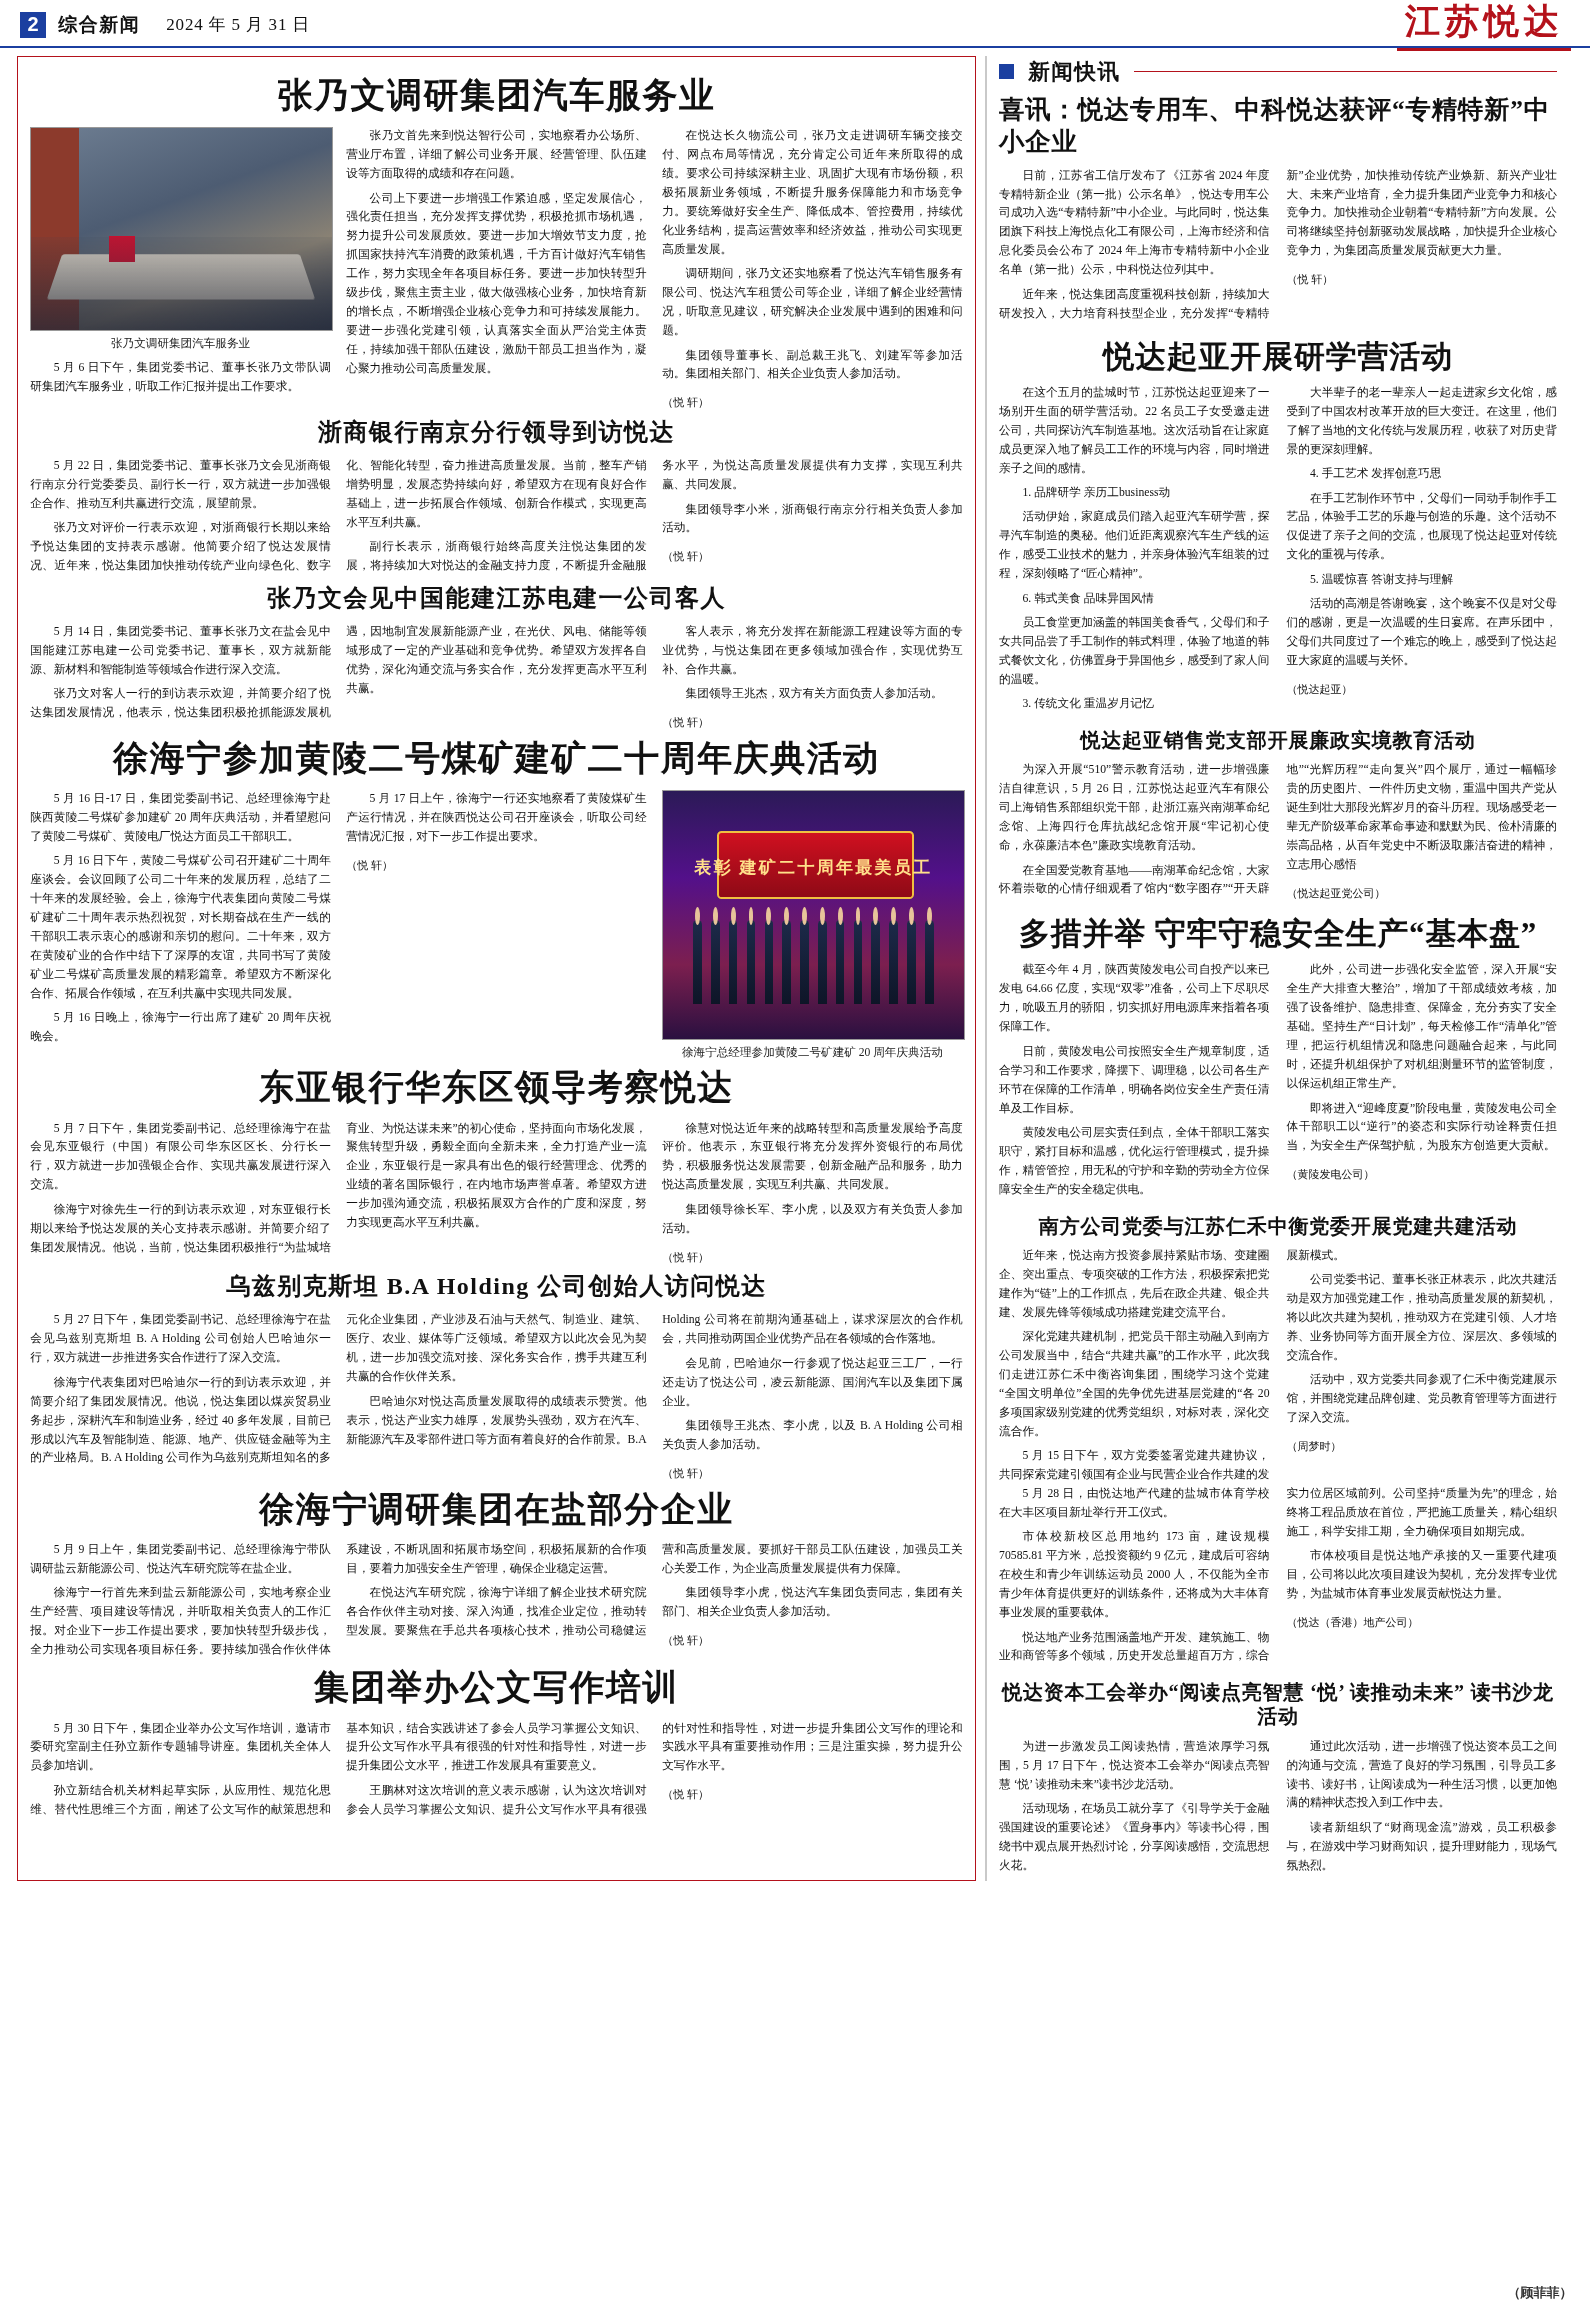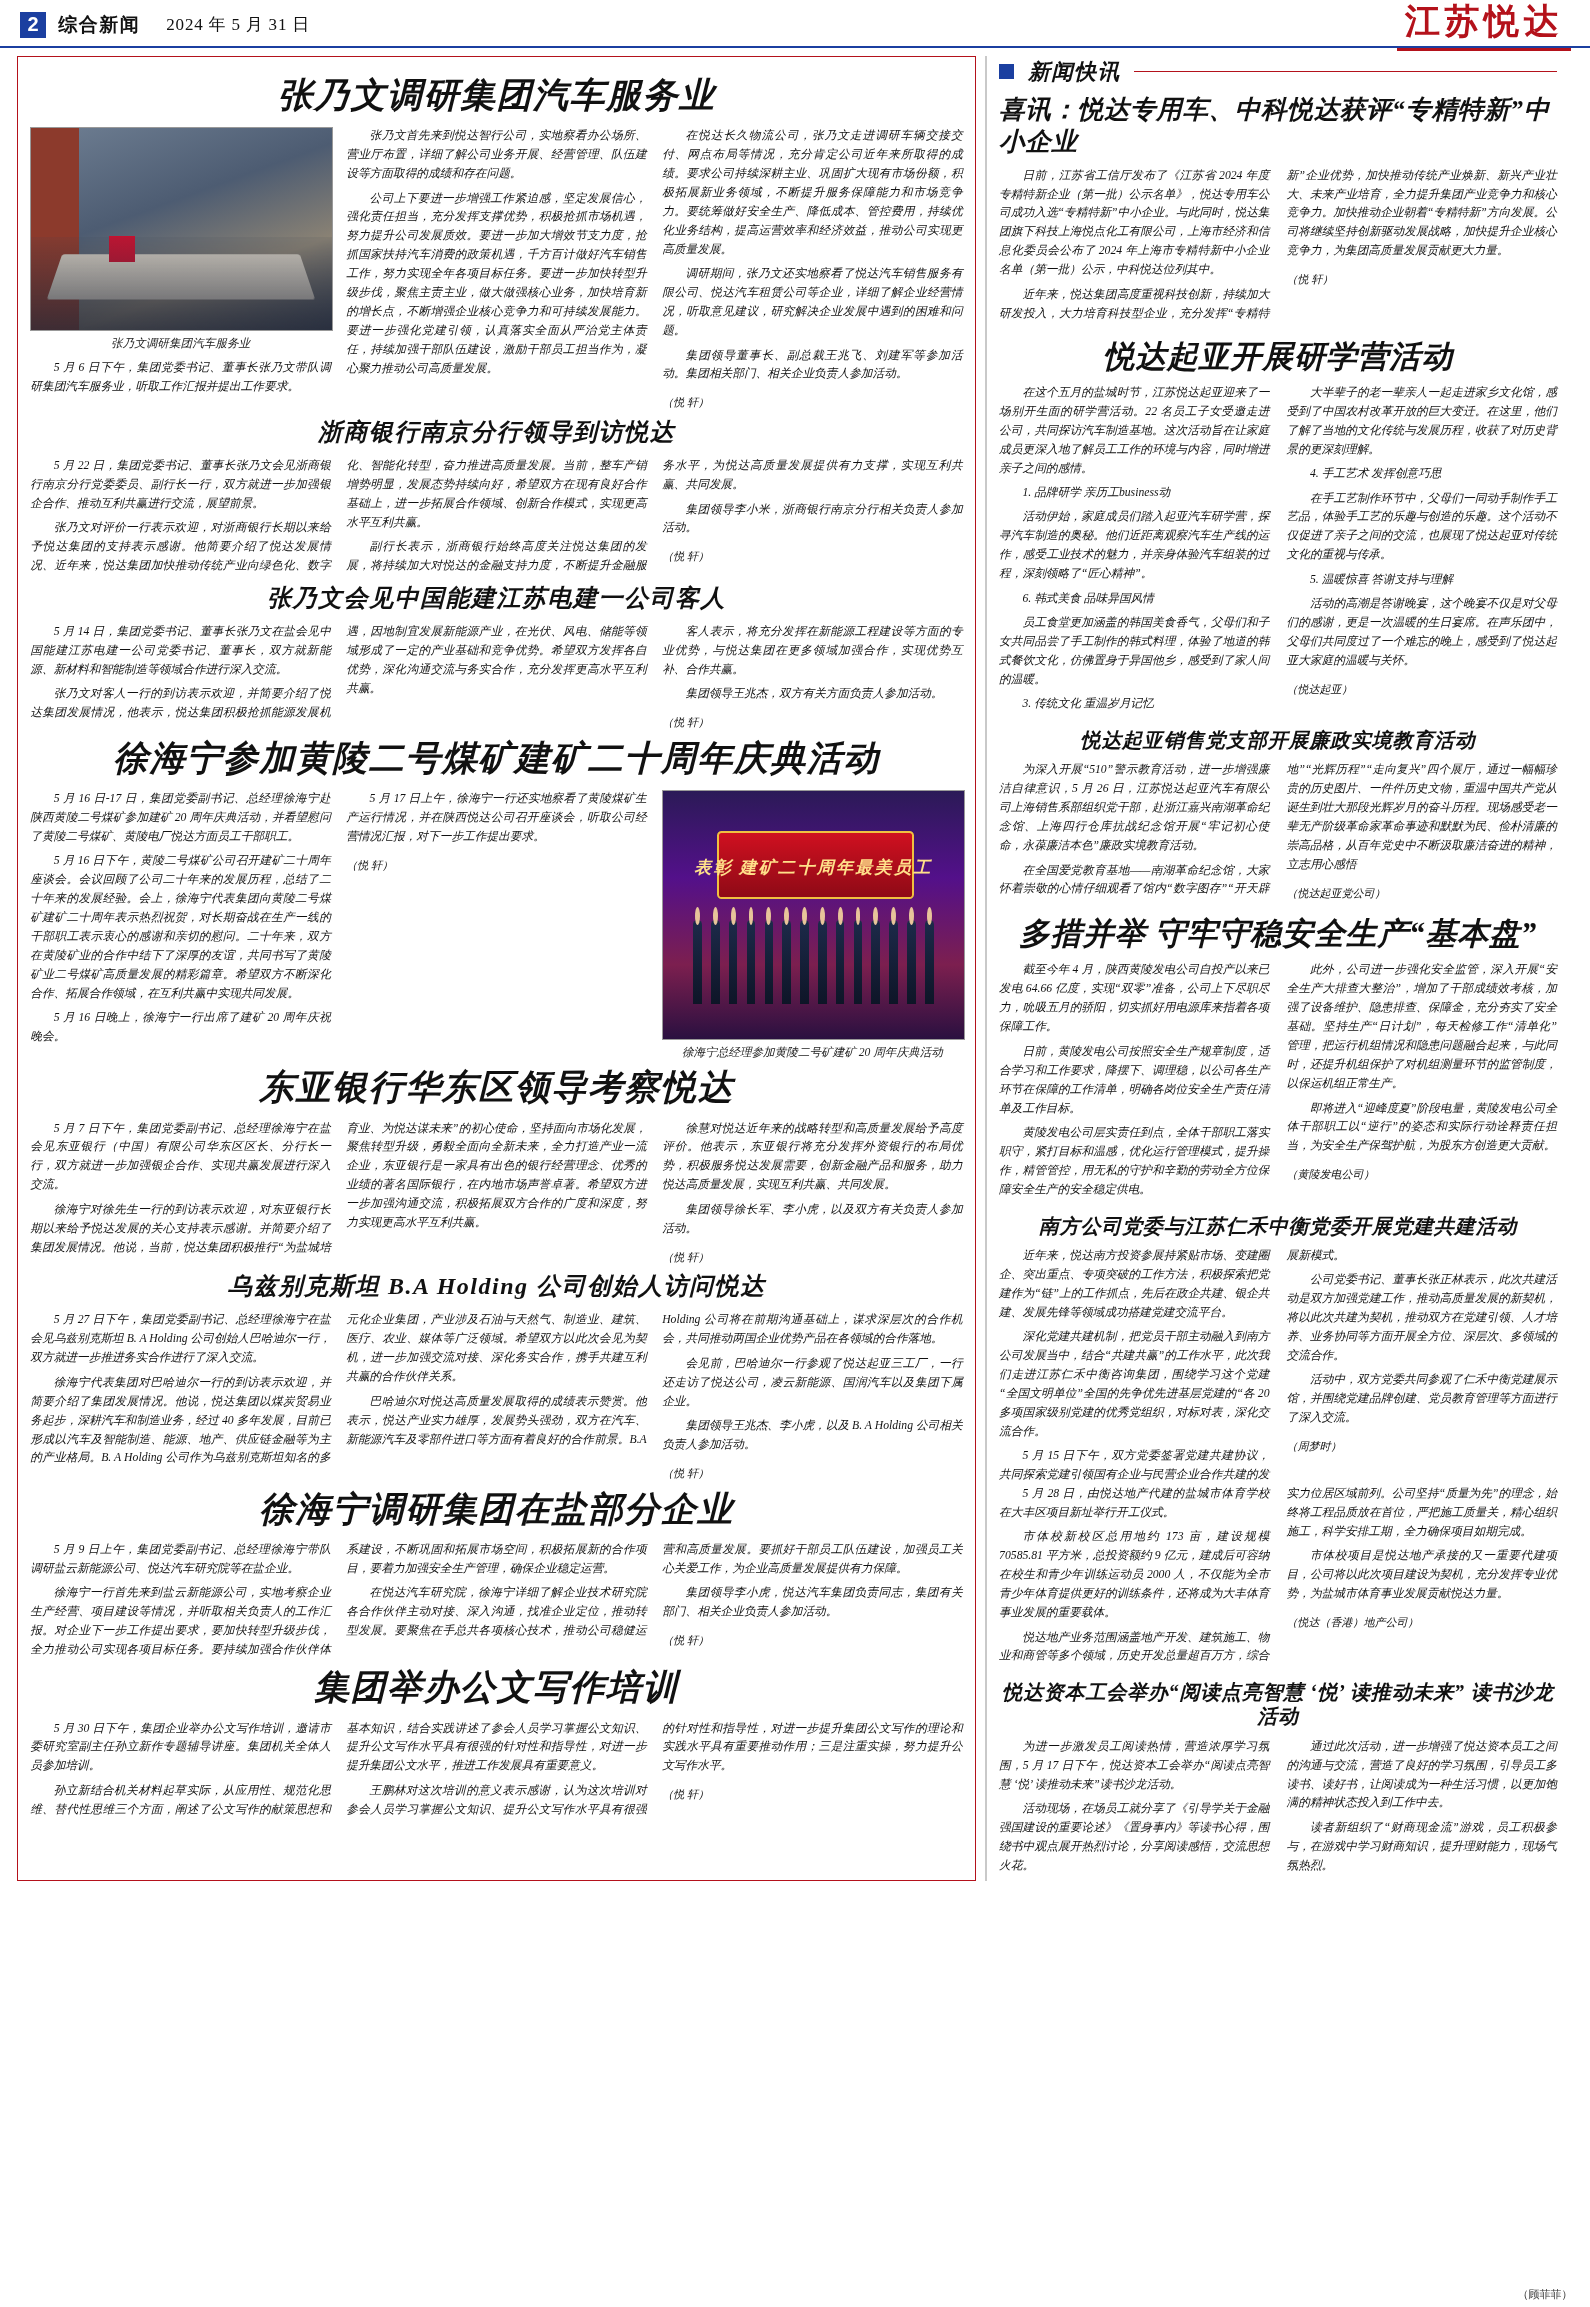--- a/index.html
+++ b/index.html
@@ -36,21 +36,20 @@
     font-family:"Liberation Serif",serif;
     border-bottom:3.1px solid #b4121b;padding:0 7.7px 3.1px 7.7px;
   }
 
   
   .content{
     display:flex;
     padding:7.7px 17px 15.4px 17px;
     box-sizing:border-box;
     gap:0;
-    font-style:italic;
   }
   .left-pane{
     width:959px;
     border:1.5px solid #b4121b;
     padding:10.8px 12.3px 12.3px 12.3px;
     box-sizing:border-box;
   }
   .divider{
     width:20px;
     display:flex;justify-content:center;
@@ -141,21 +140,21 @@
   }
   .flash-sq{width:15.4px;height:15.4px;background:#1b3fa0;}
   .flash-title{font-size:21.6px;font-weight:bold;letter-spacing:1.5px;margin-left:6px;}
   .flash-line{flex:1;height:1.5px;background:#b4121b;margin-left:6.2px;}
 
   .r-title-lg{
     font-size:25.4px;font-weight:bold;margin:4.6px 0 9.2px 0;letter-spacing:0.8px;line-height:1.25;
   }
 
   .footer-note{
-    position:absolute;right:18.5px;bottom:4.6px;font-size:11px;color:#333;
+    position:absolute;right:18.5px;bottom:4.6px;font-size:13px;color:#333;font-weight:bold;
   }
 </style>
 </head>
 <body>
 
 <div class="page">
 
   <div class="masthead">
     <div class="page-num">2</div>
     <div class="section-name">综合新闻</div>

